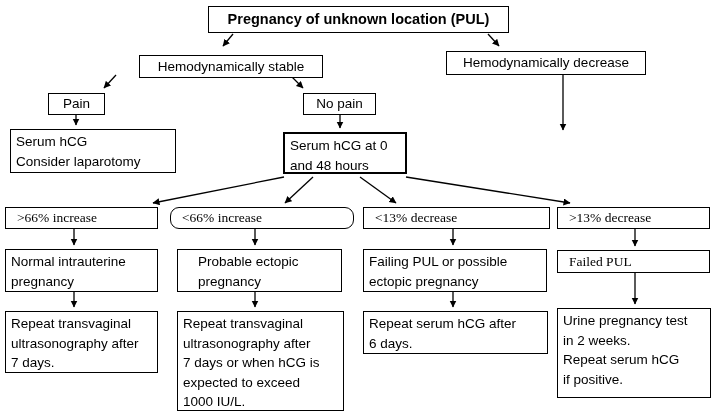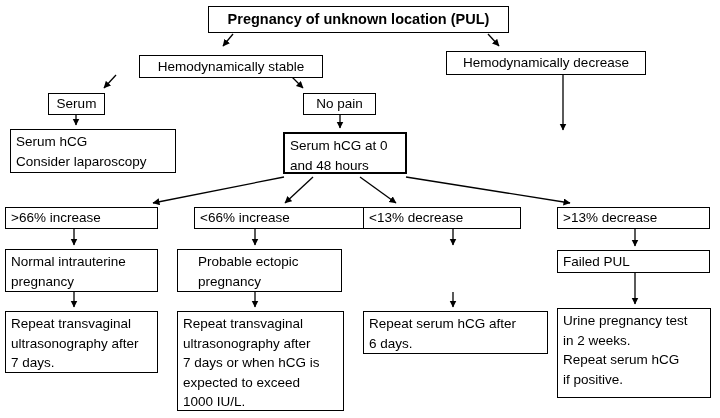--- a/index.html
+++ b/index.html
@@ -23,37 +23,37 @@
     font-size:13.5px;
     line-height:19.5px;
     white-space:pre-line;
   }
   .center {
     display:flex; align-items:center; justify-content:center;
     white-space:nowrap;
   }
   .leftline {
     display:flex; align-items:center; justify-content:flex-start;
-    padding-left:5px; white-space:nowrap;
+    padding-left:11px; white-space:nowrap;font-family:Liberation Serif, serif;
   }
   .multi { padding:2px 3px 0 5px; }
   .title { font-weight:bold; font-size:14.5px; }
 
   
   #n-pul        { left:208px; top:6px;   width:301px; height:27px; }
   #n-stable     { left:111px; top:55px;  width:184px; height:23px;margin-left:28px; }
   #n-unstable   { left:446px; top:51px;  width:200px; height:24px; }
   #n-pain       { left:48px;  top:93px;  width:57px;  height:22px; }
   #n-nopain     { left:303px; top:93px;  width:73px;  height:22px; }
   #n-serum-pain { left:10px;  top:129px; width:166px; height:44px; }
   #n-serum048   { left:283px; top:132px; width:124px; height:42px; border-width:2px; }
   #n-lap        { left:481px; top:134px; width:204px; height:27px; }
   #n-inc66      { left:5px;   top:207px; width:153px; height:22px; }
-  #n-dec66      { left:194px; top:207px; width:184px; height:22px; }
-  #n-dec13      { left:363px; top:207px; width:158px; height:22px; }
+  #n-dec66      { left:170px; top:207px; width:184px; height:22px;border-radius:9px; }
+  #n-dec13      { left:363px; top:207px; width:187px; height:22px; }
   #n-dec13b     { left:557px; top:207px; width:153px; height:22px; }
   #n-normal     { left:5px;   top:249px; width:153px; height:43px; }
   #n-probable   { left:177px; top:249px; width:165px; height:43px;padding-left:20px; }
   #n-failing    { left:363px; top:249px; width:184px; height:43px; }
   #n-failed     { left:557px; top:250px; width:153px; height:23px; }
   #n-tv1        { left:5px;   top:311px; width:153px; height:62px; }
   #n-tv2        { left:177px; top:311px; width:167px; height:100px; }
   #n-serum7     { left:363px; top:311px; width:185px; height:43px; }
   #n-urine      { left:557px; top:308px; width:154px; height:90px; }
 </style>
@@ -87,34 +87,36 @@
       <line x1="74" y1="292" x2="74" y2="307" marker-end="url(#arrow)"></line>
       <line x1="255" y1="292" x2="255" y2="307" marker-end="url(#arrow)"></line>
       <line x1="453" y1="292" x2="453" y2="307" marker-end="url(#arrow)"></line>
       <line x1="635" y1="273" x2="635" y2="304" marker-end="url(#arrow)"></line>
     </g>
   </svg>
 
   <div class="node center title" id="n-pul">Pregnancy of unknown location (PUL)</div>
   <div class="node center" id="n-stable">Hemodynamically stable</div>
   <div class="node center" id="n-unstable">Hemodynamically decrease</div>
-  <div class="node center" id="n-pain">Serum</div>
+  <div class="node center" id="n-pain">Pain</div>
   <div class="node center" id="n-nopain">No pain</div>
   <div class="node multi" id="n-serum-pain">Serum hCG
-Consider laparoscopy</div>
+Consider laparotomy</div>
   <div class="node multi" id="n-serum048">Serum hCG at 0
 and 48 hours</div>
   <div class="node leftline" id="n-inc66">&gt;66% increase</div>
   <div class="node leftline" id="n-dec66">&lt;66% increase</div>
   <div class="node leftline" id="n-dec13">&lt;13% decrease</div>
   <div class="node leftline" id="n-dec13b">&gt;13% decrease</div>
   <div class="node multi" id="n-normal">Normal intrauterine
 pregnancy</div>
   <div class="node multi" id="n-probable">Probable ectopic
 pregnancy</div>
+  <div class="node multi" id="n-failing">Failing PUL or possible
+ectopic pregnancy</div>
   <div class="node leftline" id="n-failed">Failed PUL</div>
   <div class="node multi" id="n-tv1">Repeat transvaginal
 ultrasonography after
 7 days.</div>
   <div class="node multi" id="n-tv2">Repeat transvaginal
 ultrasonography after
 7 days or when hCG is
 expected to exceed
 1000 IU/L.</div>
   <div class="node multi" id="n-serum7">Repeat serum hCG after

